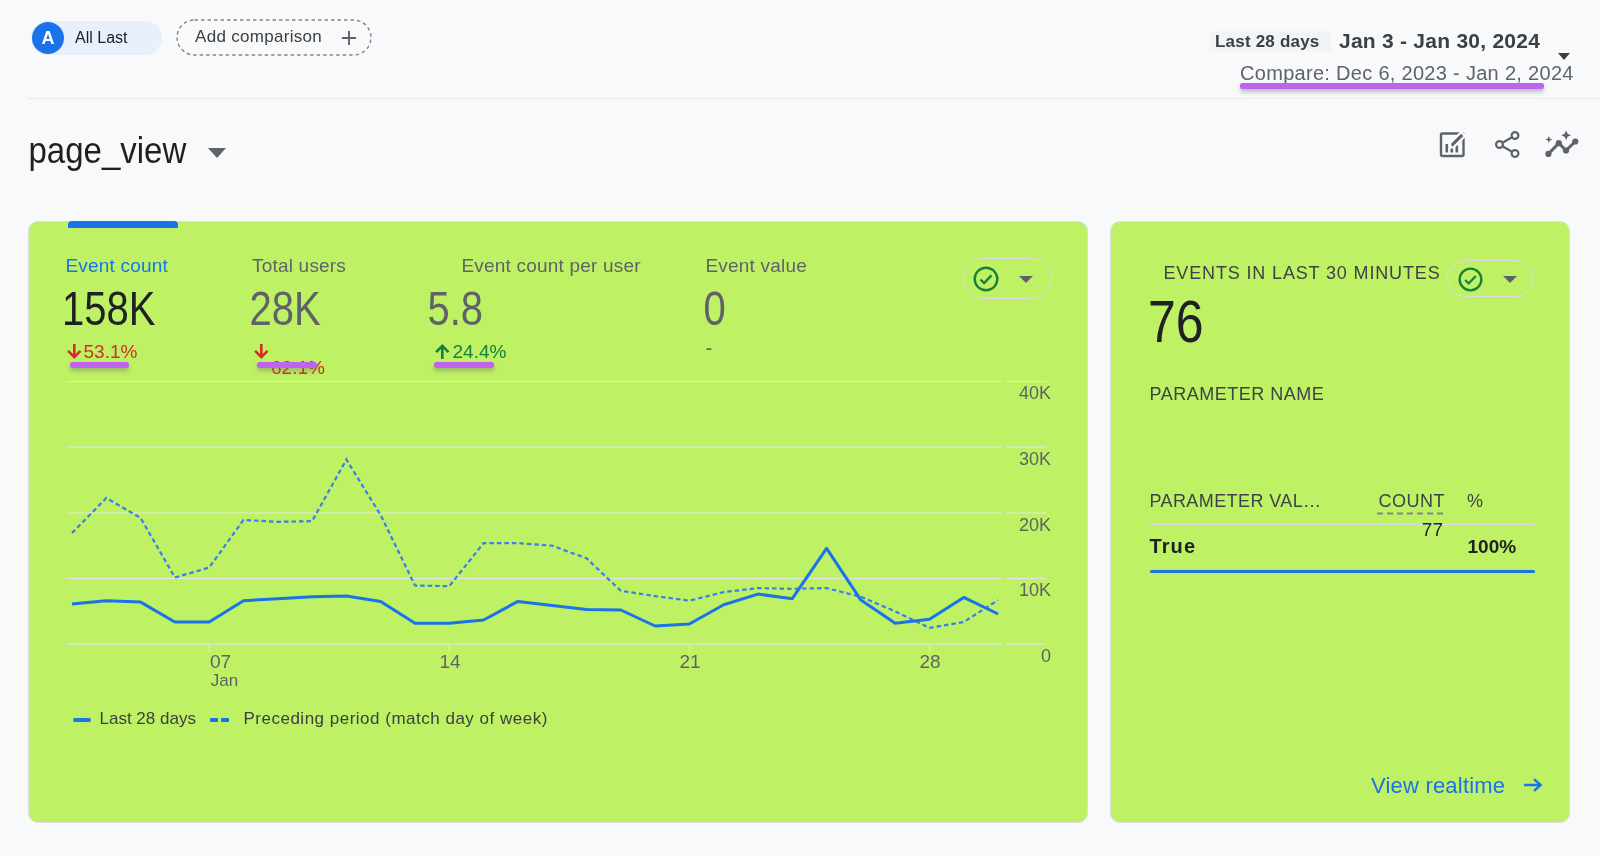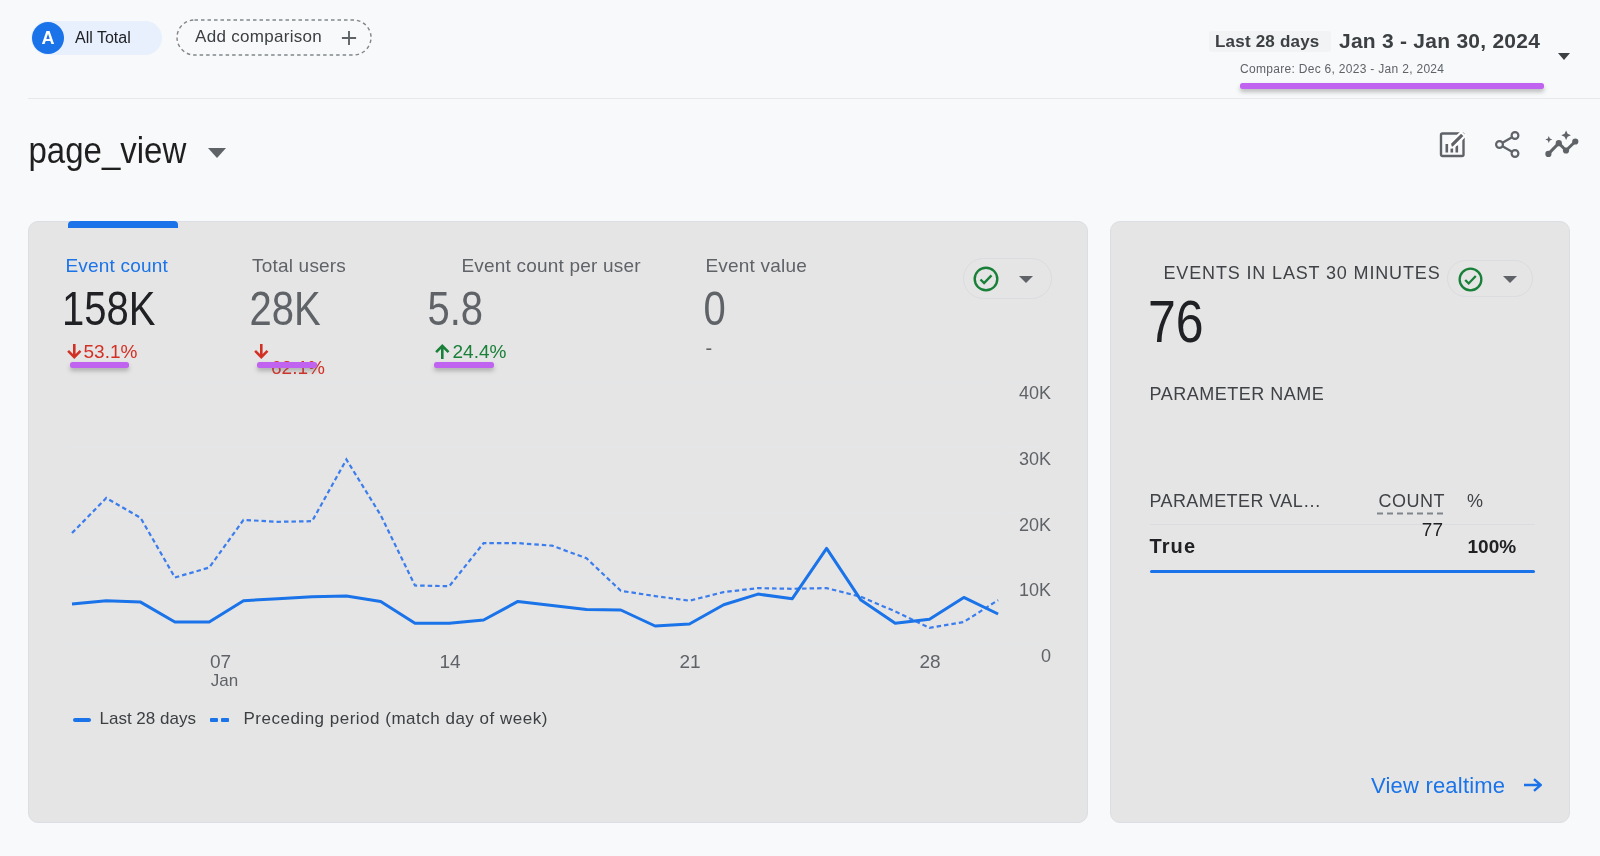--- a/index.html
+++ b/index.html
@@ -1,42 +1,42 @@
 <!DOCTYPE html>
 <html><head>
 <meta charset="utf-8">
 <style>
   * { margin:0; padding:0; box-sizing:border-box; }
   html,body { width:1600px; height:856px; }
   body { font-family:"Liberation Sans", sans-serif; background:#f8f9fa; position:relative; overflow:hidden; }
   .abs { position:absolute; }
-  .card { position:absolute; background:#e5e5e5; border:1px solid #dbdee2; border-radius:10px; }
+  .card { position:absolute; background:#bef264; border:1px solid #dbdee2; border-radius:10px; }
 </style>
 </head>
 <body>
 
 <div class="abs" style="left:31px;top:21px;width:131px;height:34px;background:#e8f0fe;border-radius:17px;">
   <div class="abs" style="left:1px;top:1px;width:32px;height:32px;background:#1a73e8;border-radius:50%;color:#fff;font-size:18px;font-weight:bold;text-align:center;line-height:32px;">A</div>
-  <div class="abs" style="left:44px;top:8px;font-size:16px;color:#202124;">All Total</div>
+  <div class="abs" style="left:44px;top:8px;font-size:16px;color:#202124;">All Last</div>
 </div>
 <div class="abs" style="left:176px;top:19px;width:196px;height:37px;">
   <svg class="abs" style="left:0;top:0;" width="196" height="37" viewBox="0 0 196 37">
       <rect x="1" y="1" width="194" height="35" rx="17.5" fill="none" stroke="#80868b" stroke-width="1.4" stroke-dasharray="3.5,3"></rect>
     </svg>
   <div class="abs" style="left:19px;top:8px;font-size:17px;font-weight:500;letter-spacing:.3px;color:#3c4043;">Add comparison</div>
   <svg class="abs" style="left:164px;top:10px;" width="18" height="18" viewBox="0 0 19 19">
       <path d="M8.5 2 h2 v6.5 H17 v2 h-6.5 V17 h-2 v-6.5 H2 v-2 h6.5 z" fill="#5f6368"></path>
     </svg>
 </div>
 
 <div class="abs" style="left:1209px;top:31px;width:122px;height:21px;background:#f1f3f4;border-radius:3px;"></div>
 <div class="abs" style="left:1215px;top:31.5px;font-size:17px;font-weight:bold;letter-spacing:.2px;color:#3c4043;">Last 28 days</div>
 <div class="abs" style="left:1339px;top:29px;font-size:21px;font-weight:bold;letter-spacing:.25px;color:#3c4043;">Jan 3 - Jan 30, 2024</div>
 <div class="abs" style="left:1558px;top:53px;width:0;height:0;border-left:6.5px solid transparent;border-right:6.5px solid transparent;border-top:7px solid #3c4043;"></div>
-<div class="abs" style="left:1240px;top:61.5px;font-size:12px;letter-spacing:.3px;color:#5f6368;text-align:center;">Compare: Dec 6, 2023 - Jan 2, 2024</div>
+<div class="abs" style="left:1240px;top:61.5px;font-size:20px;letter-spacing:.3px;color:#5f6368;text-align:center;">Compare: Dec 6, 2023 - Jan 2, 2024</div>
 <div class="abs" style="left:1240px;top:83px;width:304px;height:5.5px;background:#c063f0;border-radius:2.5px;box-shadow:0 3px 4px rgba(110,110,110,.45);"></div>
 <div class="abs" style="left:28px;top:98px;width:1572px;height:1px;background:#e6e8eb;"></div>
 
 <div class="abs" style="left:28.5px;top:129px;font-size:33px;color:#1f1f1f;transform:scaleY(1.12);transform-origin:0 0;">page_view</div>
 <div class="abs" style="left:208px;top:148px;width:0;height:0;border-left:9px solid transparent;border-right:9px solid transparent;border-top:10px solid #5f6368;"></div>
 
 <svg class="abs" style="left:1439px;top:130px;" width="29" height="29" viewBox="0 0 29 29">
   <rect x="2" y="3.5" width="22.5" height="22.5" rx="1.5" fill="none" stroke="#5f6368" stroke-width="2.4"></rect>
   <rect x="6.5" y="14" width="2.6" height="8.5" fill="#5f6368"></rect>
   <rect x="11.5" y="17" width="2.6" height="5.5" fill="#5f6368"></rect>

